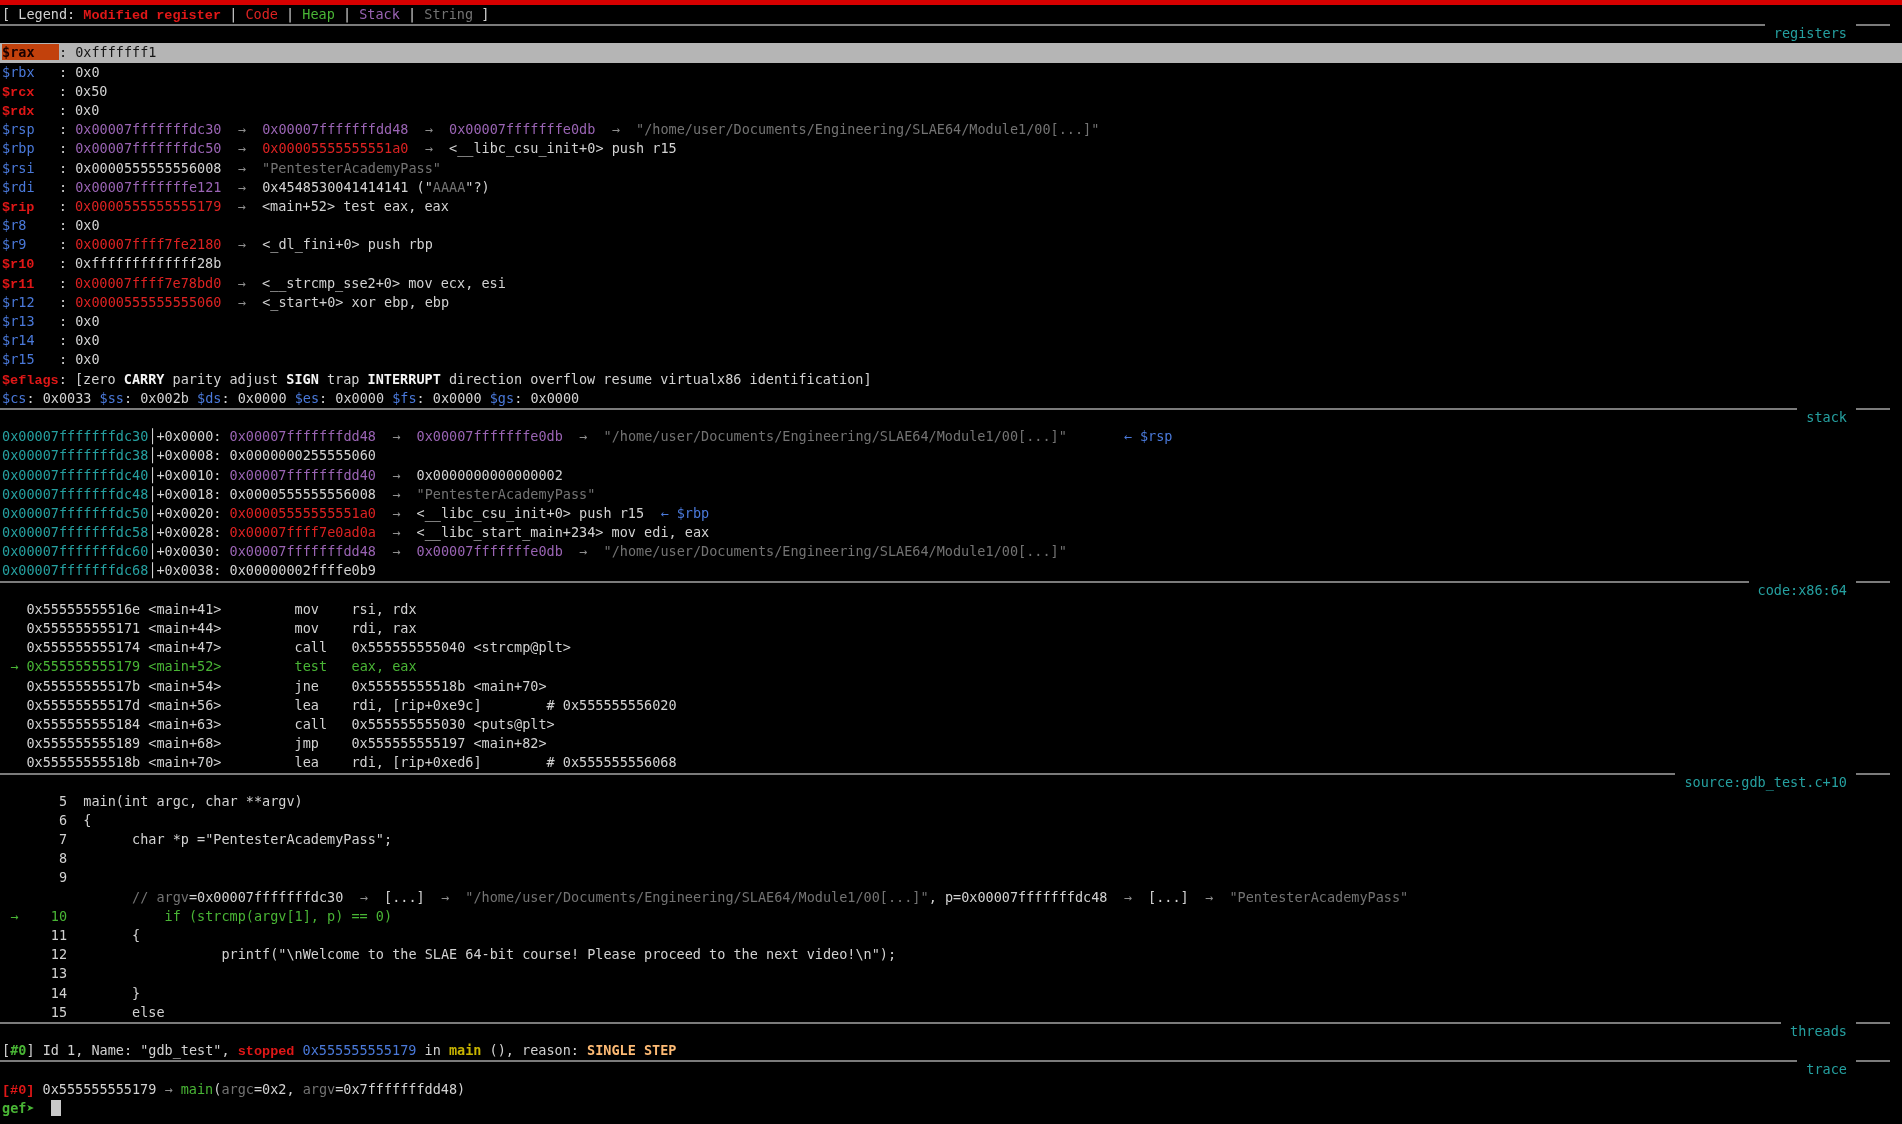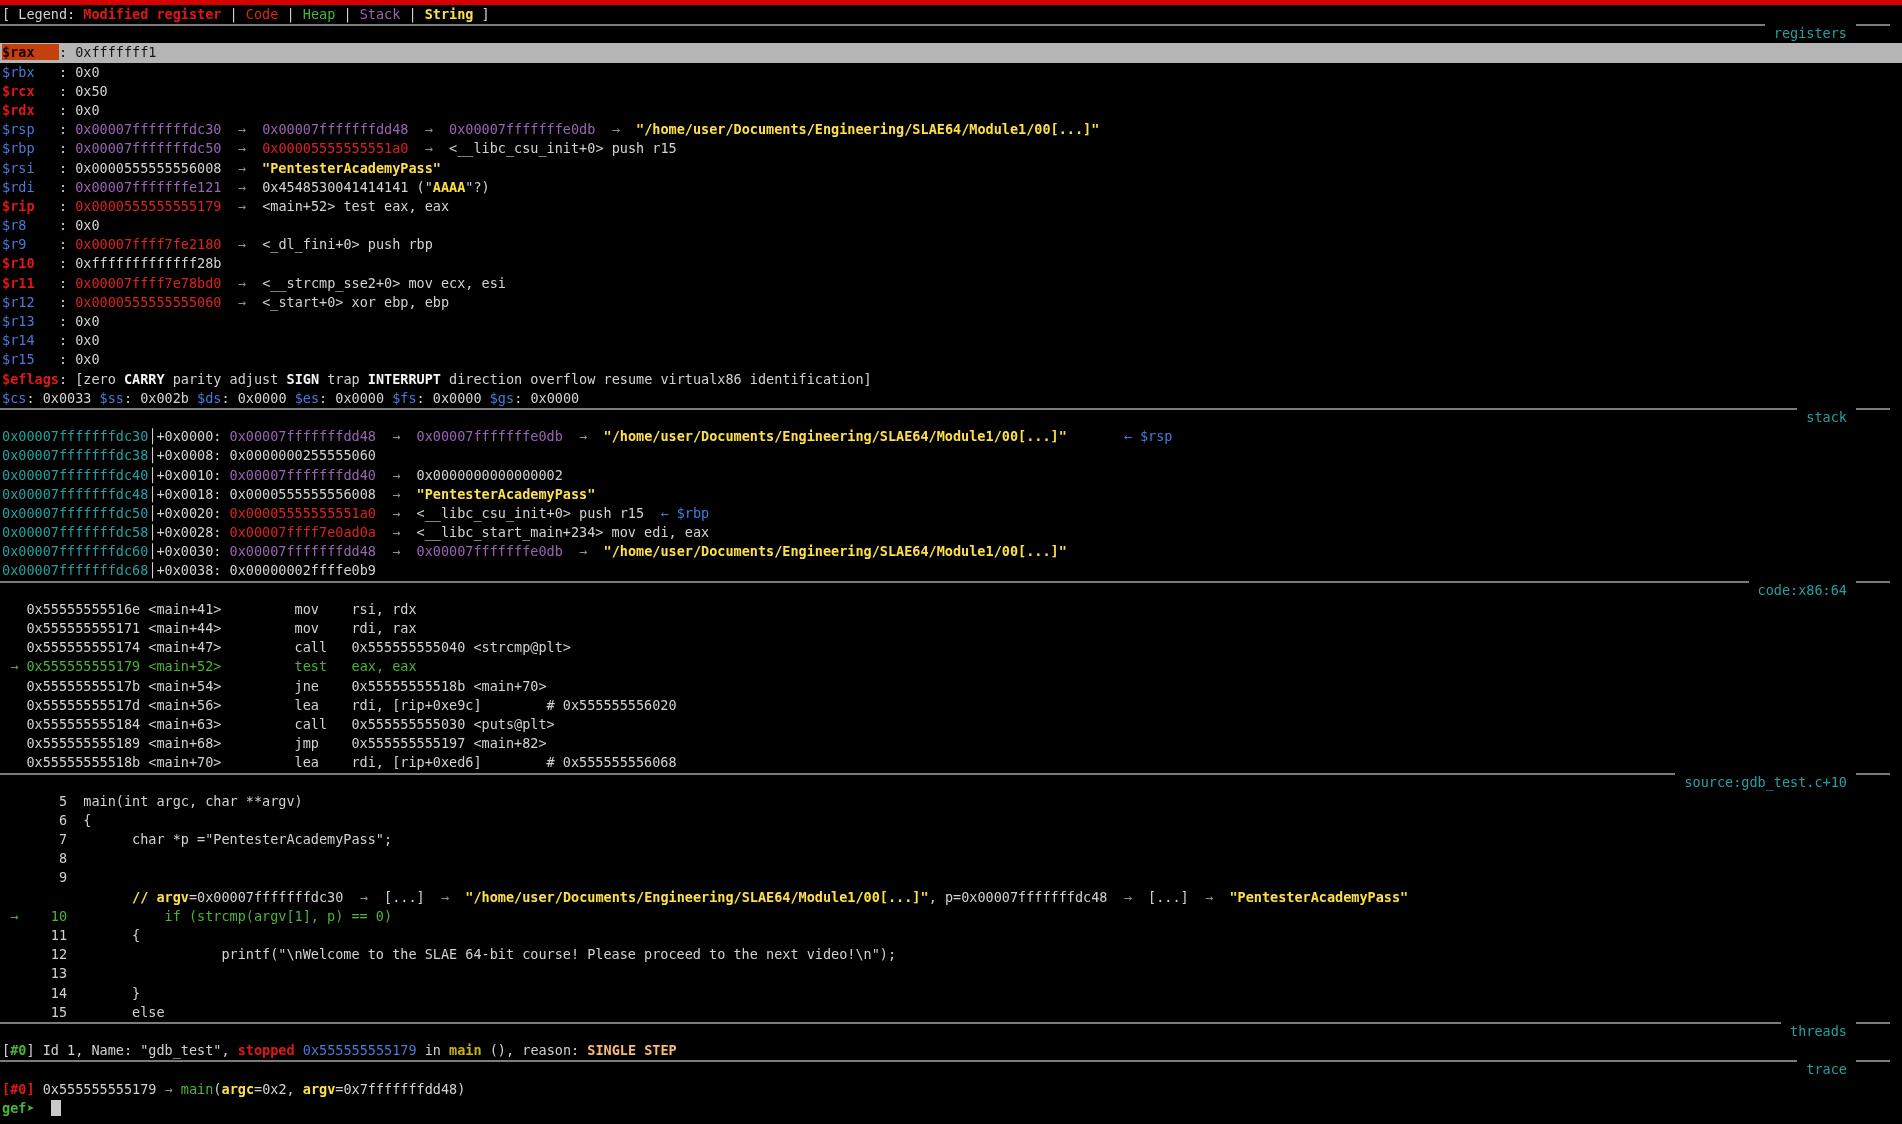--- a/index.html
+++ b/index.html
@@ -15,27 +15,27 @@
   .row{height:19.2px;padding-left:2px;}
   .row.hl{background:#b5b5b5;}
   .sep{height:19.2px;display:flex;align-items:flex-start;padding-right:12px;}
   .sep .line{border-top:2px solid #7b7b7b;height:0;}
   .sep .fill{flex:1;}
   .sep .tail{width:34px;}
   .seplabel{color:#25a0a0;padding:0 9px;}
   .c-fg{color:#d2d2d2;}
   .c-gray{color:#8f8f8f;}
   .c-red{color:#dd2222;}
-  .c-redb{color:#e01717;font-weight:bold;}
+  .c-redb{color:#e01717;font-weight:bold;font-family:Liberation Mono, monospace;}
   .c-blue{color:#4a79da;}
   .c-blueb{color:#4a79da;font-weight:normal;text-align:center;}
   .c-purple{color:#9a64b4;}
   .c-purpleb{color:#fdba74;font-weight:bold;}
   .c-cyan{color:#25a0a0;}
-  .c-yellow{color:#fde047;font-weight:bold;}
+  .c-yellow{color:#737373;}
   .c-yellowb{color:#c8b400;font-weight:bold;}
   .c-green{color:#49b535;}
   .c-greenb{color:#49b535;font-weight:bold;}
   .c-whiteb{color:#f5f5f5;font-weight:bold;}
   .c-hl{color:#141414;}
   .c-raxbg{background:#c2410c;color:#1a0000;font-weight:bold;}
   .cursor{display:inline-block;width:10px;height:16px;background:#c9c9c9;vertical-align:text-bottom;}
 </style>
 </head>
 <body>

